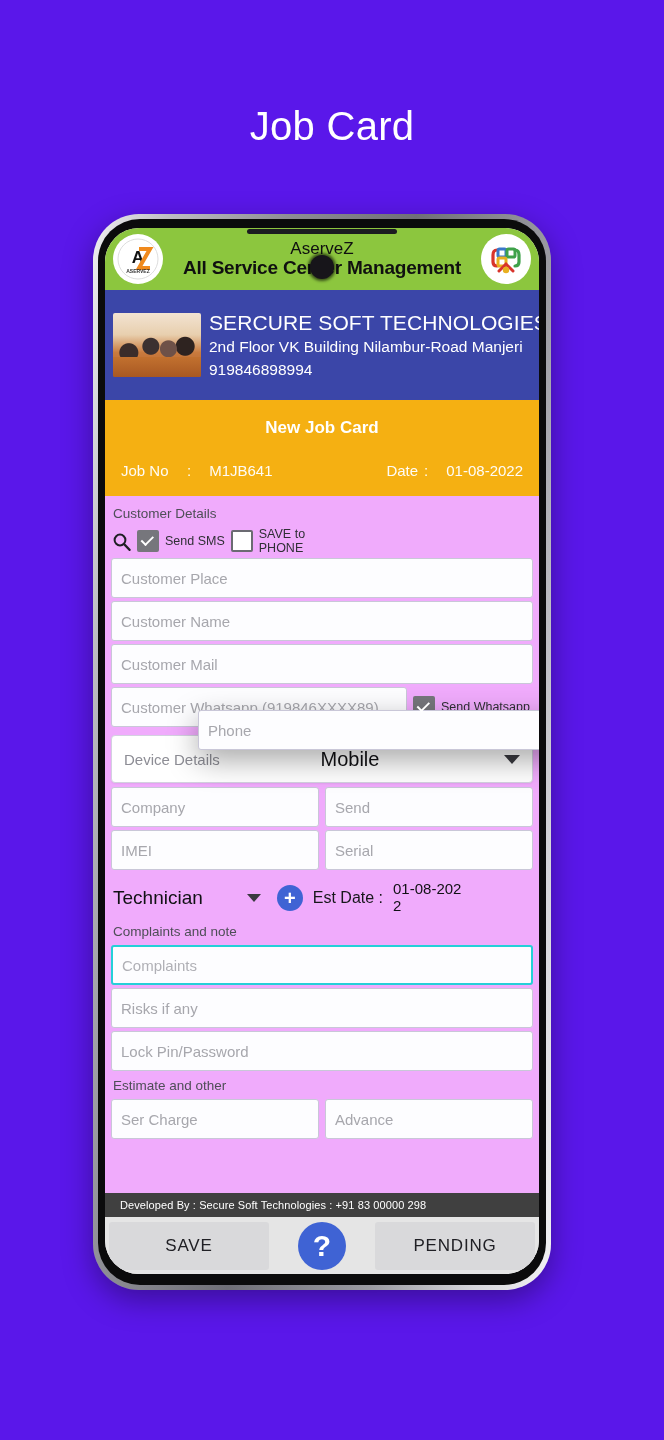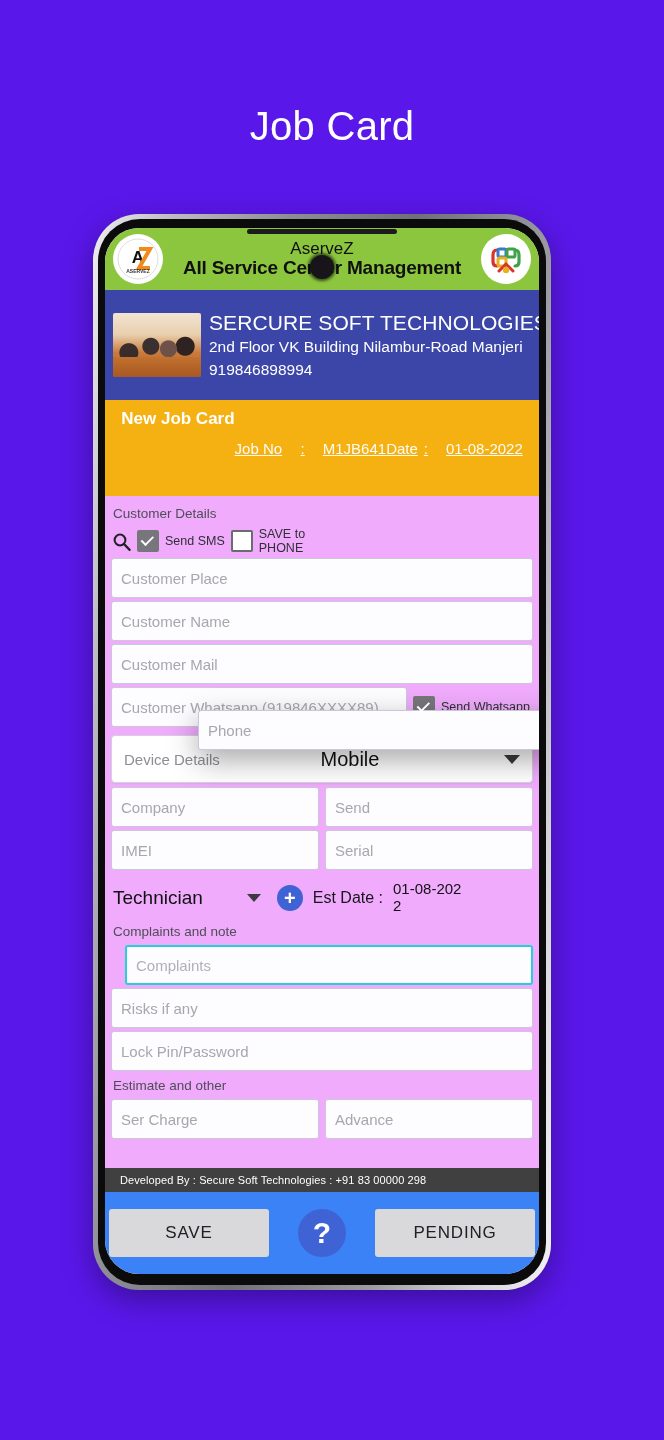--- a/index.html
+++ b/index.html
@@ -179,36 +179,35 @@
     font-weight: 400;
     margin-top: 3px;
   }
 
   
   .jobcard-header {
     background: #f5b012;
     flex: 0 0 96px;
     color: #ffffff;
     display: flex;
-    flex-direction: row;
-    justify-content: center;
-    padding: 9px 16px;
+    flex-direction: column;
+    justify-content: center;
+    padding: 16px 16px;
   }
   .jobcard-title {
     text-align: center;
     font-size: 17px;
     font-weight: 700;
     margin-bottom: 24px;
   }
   .jobcard-row {
     display: flex;
     align-items: center;
     font-size: 15px;
     opacity: 0.96;
-    text-decoration: underline;
   }
   .jc-label { min-width: 66px; }
   .jc-colon { margin-right: 18px; }
   .jc-value { font-weight: 400; }
   .jc-spacer { flex: 1 1 auto; }
   .jc-date-label { margin-right: 6px; }
 
   
   .form-body {
     flex: 1 1 auto;
@@ -242,21 +241,20 @@
     min-width: 0;
     overflow: hidden;
     white-space: nowrap;
   }
   .inp.full { width: 100%; }
   .inp.phone { flex: 0 0 168px; }
   .inp.wa { flex: 0 0 296px; }
   .inp.focused {
     border: 2px solid #25d0d8;
     color: #b0b0b6;
-    margin-left: 14px;
   }
   .search-icon {
     flex: 0 0 20px;
     height: 20px;
     display: flex;
     align-items: center;
     justify-content: center;
     color: #2b2b31;
   }
   .cbox {
@@ -376,22 +374,22 @@
   
   .dev-strip {
     background: #404040;
     color: #ffffff;
     font-size: 11px;
     padding: 6px 15px;
     white-space: nowrap;
     letter-spacing: 0.1px;
   }
   .bottom-bar {
-    background: #3b82f6;
-    height: 82px;
+    background: #e5e5e5;
+    height: 57px;
     display: flex;
     align-items: center;
     justify-content: space-between;
     padding: 0 4px;
     position: relative;
   }
   .bbtn {
     flex: 0 0 160px;
     height: 48px;
     background: #d9d9db;

